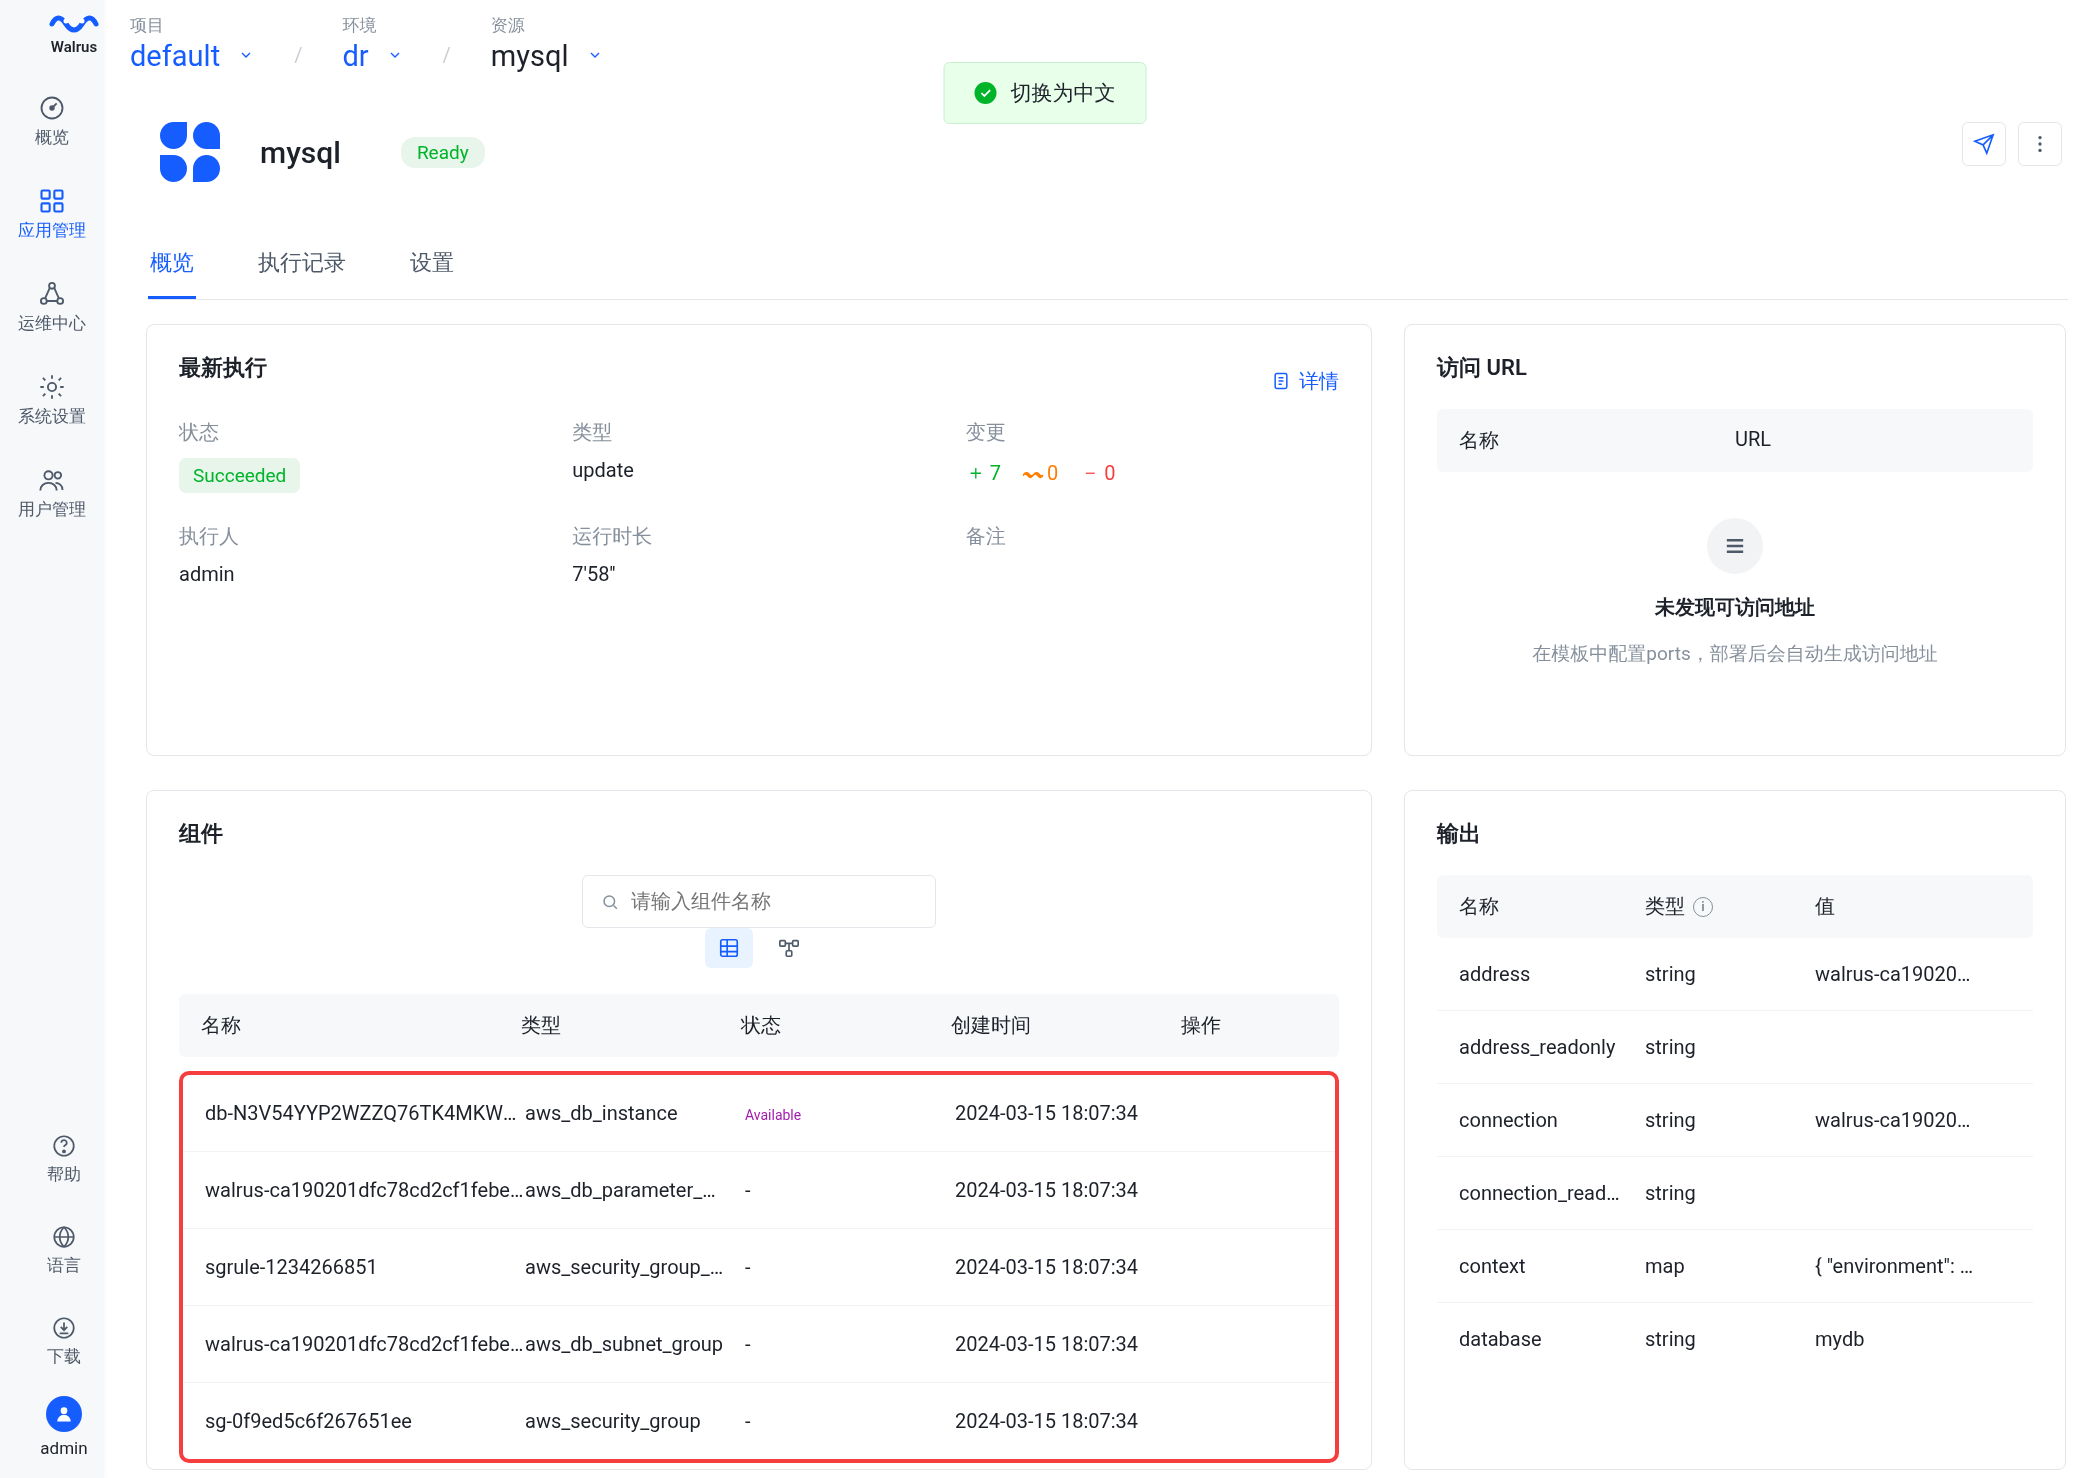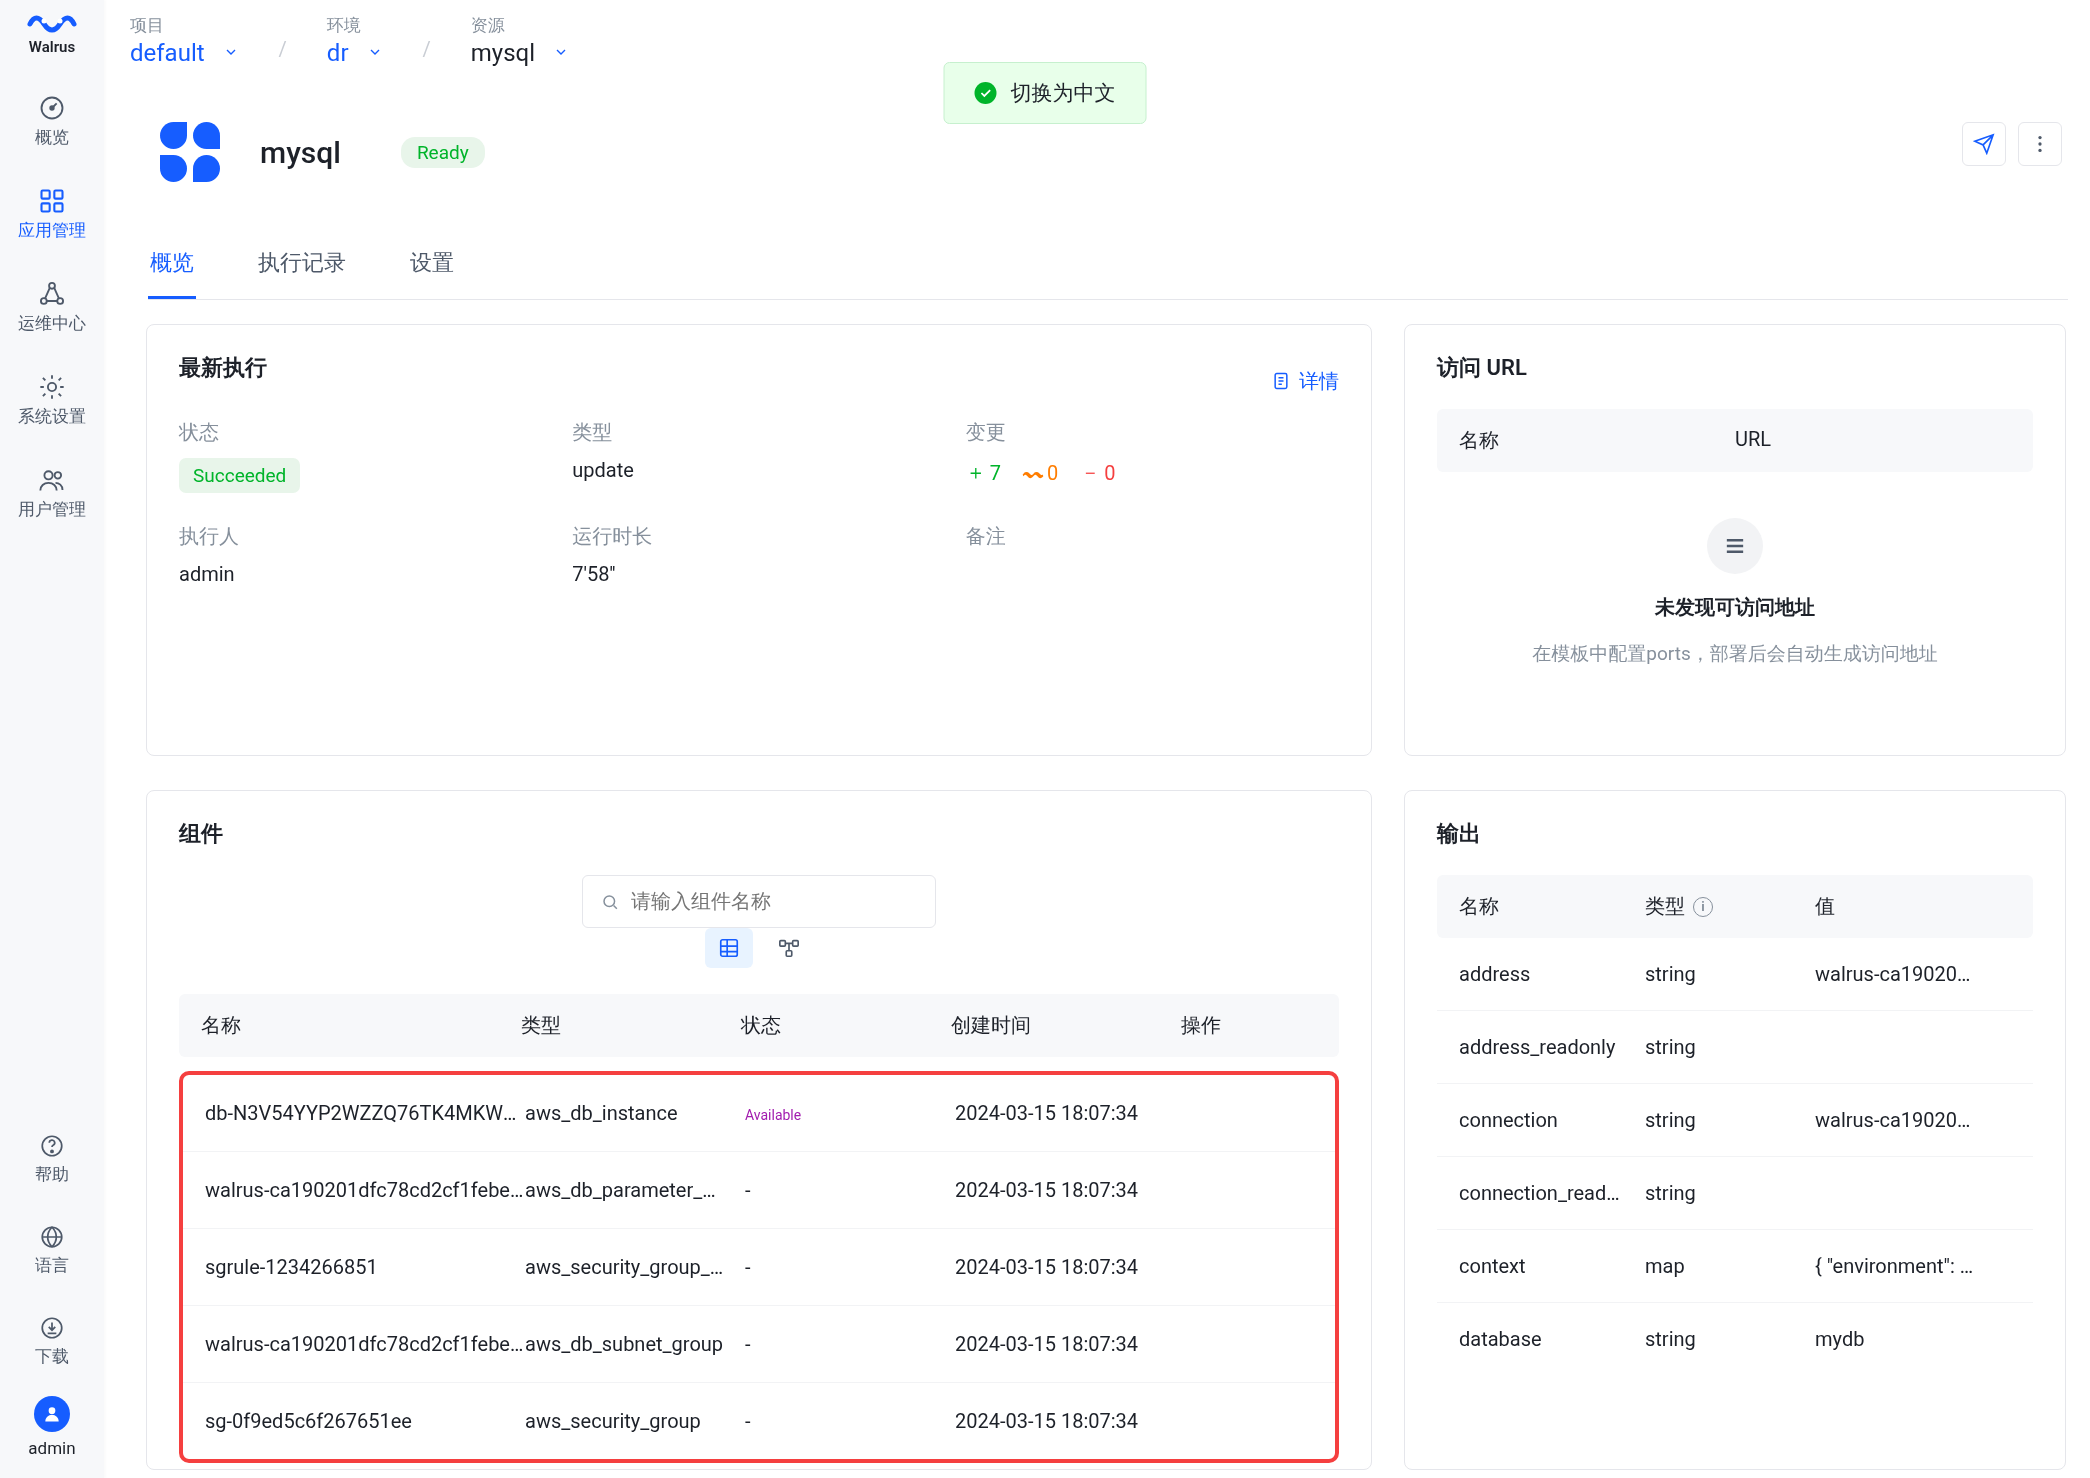--- a/index.html
+++ b/index.html
@@ -1,37 +1,37 @@
 <!DOCTYPE html>
 <html><head>
 <meta charset="utf-8">
 <style>
 * { box-sizing: border-box; margin: 0; padding: 0; }
 body { font-family: -apple-system, BlinkMacSystemFont, "Segoe UI", Roboto, "Helvetica Neue", Arial, sans-serif; background: #fff; color: #1d2129; font-size: 21px; width: 2090px; height: 1478px; overflow: hidden; }
 
 
-.sidebar { position: fixed; left: 0; top: 0; width: 104px; height: 100%; background: #f7f8fa; display: flex; flex-direction: column; align-items: center; padding-top: 8px; box-shadow: 2px 0 2px rgba(0,0,0,0.02); }
+.sidebar { position: fixed; left: 0; top: 0; width: 104px; height: 100%; background: #f7f8fa; display: flex; flex-direction: column; align-items: flex-end; padding-top: 8px; box-shadow: 2px 0 2px rgba(0,0,0,0.02); }
 .logo { width: 60px; text-align: center; margin-bottom: 28px; }
 .logo-img { display:block; }
 .logo-text { font-size: 15px; font-weight:600; color:#1d2129; margin-top:-2px; }
 .nav-items { display:flex; flex-direction:column; gap:18px; align-items:center; width:100%; }
 .nav-item { width: 80px; display:flex; flex-direction:column; align-items:center; gap:4px; padding:10px 0; border-radius:10px; cursor:pointer; color:#4e5969; }
 .nav-item.active { color:#165dff; }
 .nav-icon-box { font-size:28px; display:flex; align-items:center; justify-content:center; }
 .nav-label { font-size:17px; }
 .sidebar-bottom { margin-top:auto; margin-bottom:20px; display:flex; flex-direction:column; gap:18px; align-items:center; }
 .sidebar-user { background:#165dff; width:36px; height:36px; border-radius:50%; display:flex; align-items:center; justify-content:center; }
 .sidebar-user svg { fill:#fff; }
 
 
 .breadcrumb { position:absolute; left:130px; top:14px; display:flex; align-items:flex-end; gap:40px; }
 .bc-col { display:flex; flex-direction:column; }
 .bc-label { font-size:17px; color:#86909c; margin-bottom:2px; }
 .bc-select { display:flex; align-items:center; gap:18px; cursor:pointer; }
-.bc-value { font-size:24px; color:#165dff; }
+.bc-value { font-size:29px; color:#165dff; }
 .bc-chevron svg { stroke:#165dff; }
 .bc-sep { color:#c9cdd4; font-size:20px; padding-bottom:6px; }
 
 
 .toast { position:absolute; left:50%; top:62px; transform:translateX(-50%); background:#e8ffea; border:1px solid #c6f0ce; border-radius:6px; padding:16px 30px; display:flex; align-items:center; gap:14px; font-size:21px; color:#1d2129; }
 .toast .check { width:22px;height:22px;border-radius:50%;background:#00b42a; display:flex;align-items:center;justify-content:center;}
 .toast .check svg{stroke:#fff;}
 
 
 .title-row { position:absolute; left:160px; top:122px; display:flex; align-items:center; gap:40px; }

